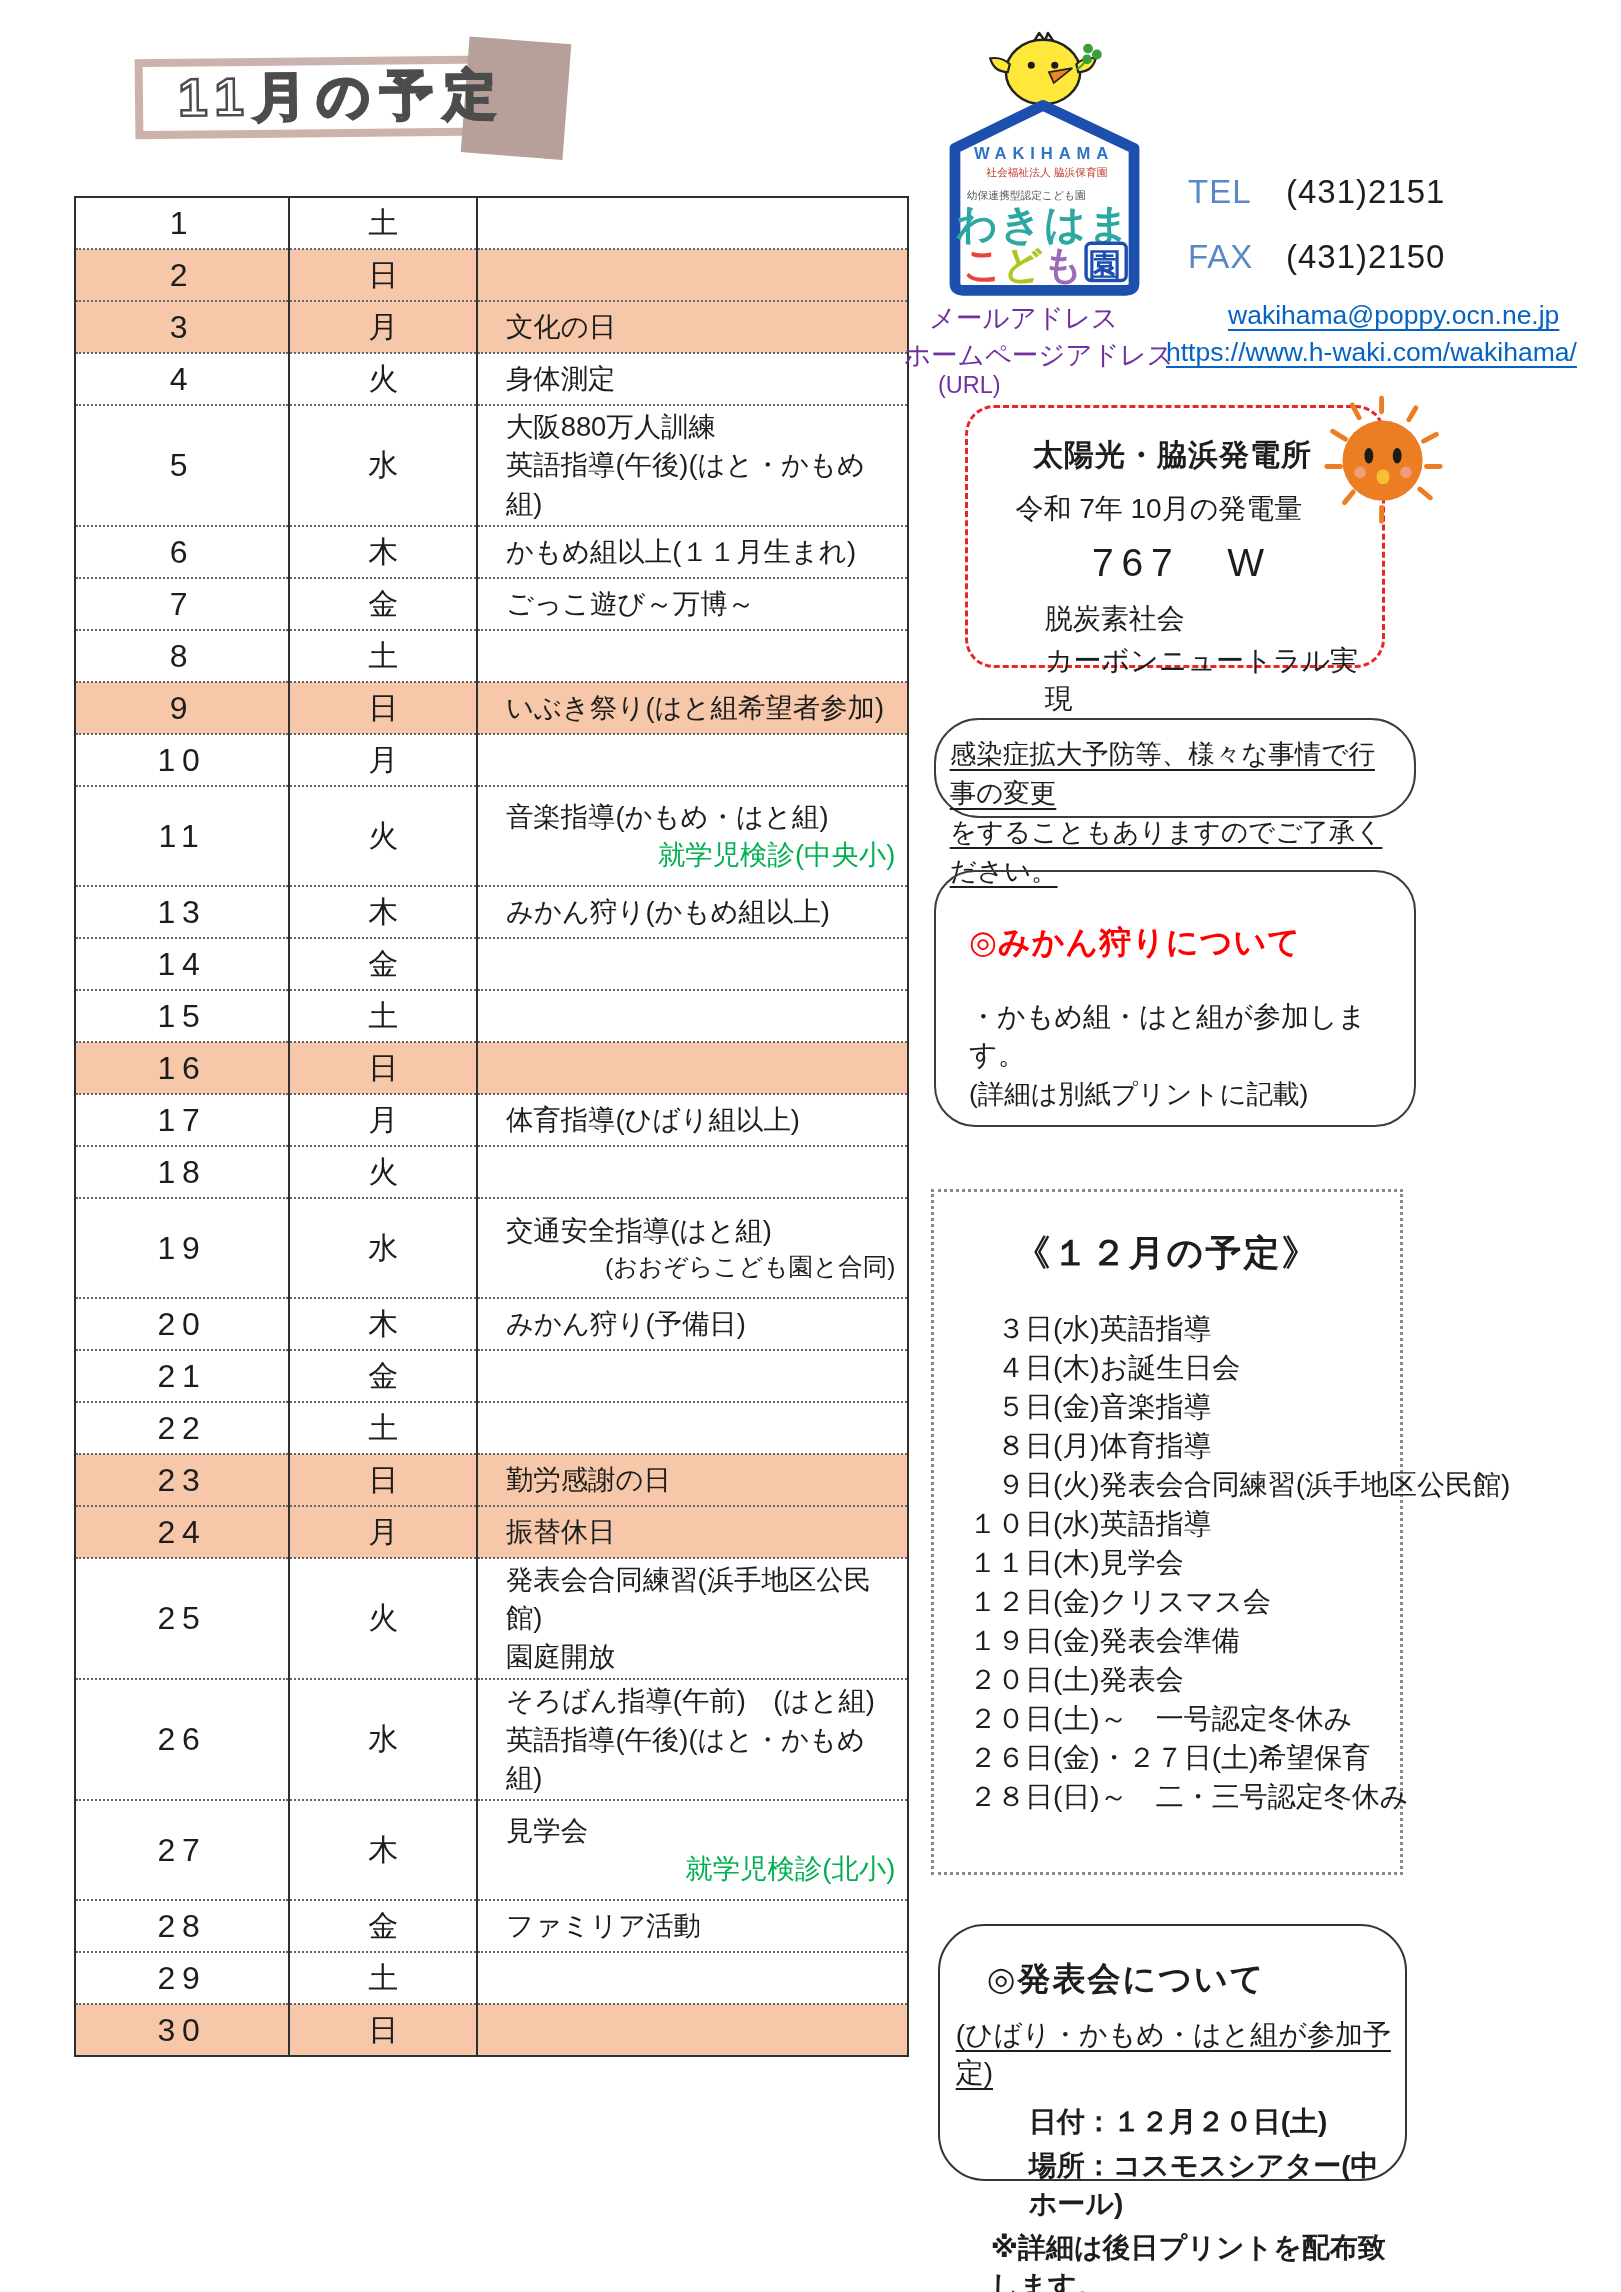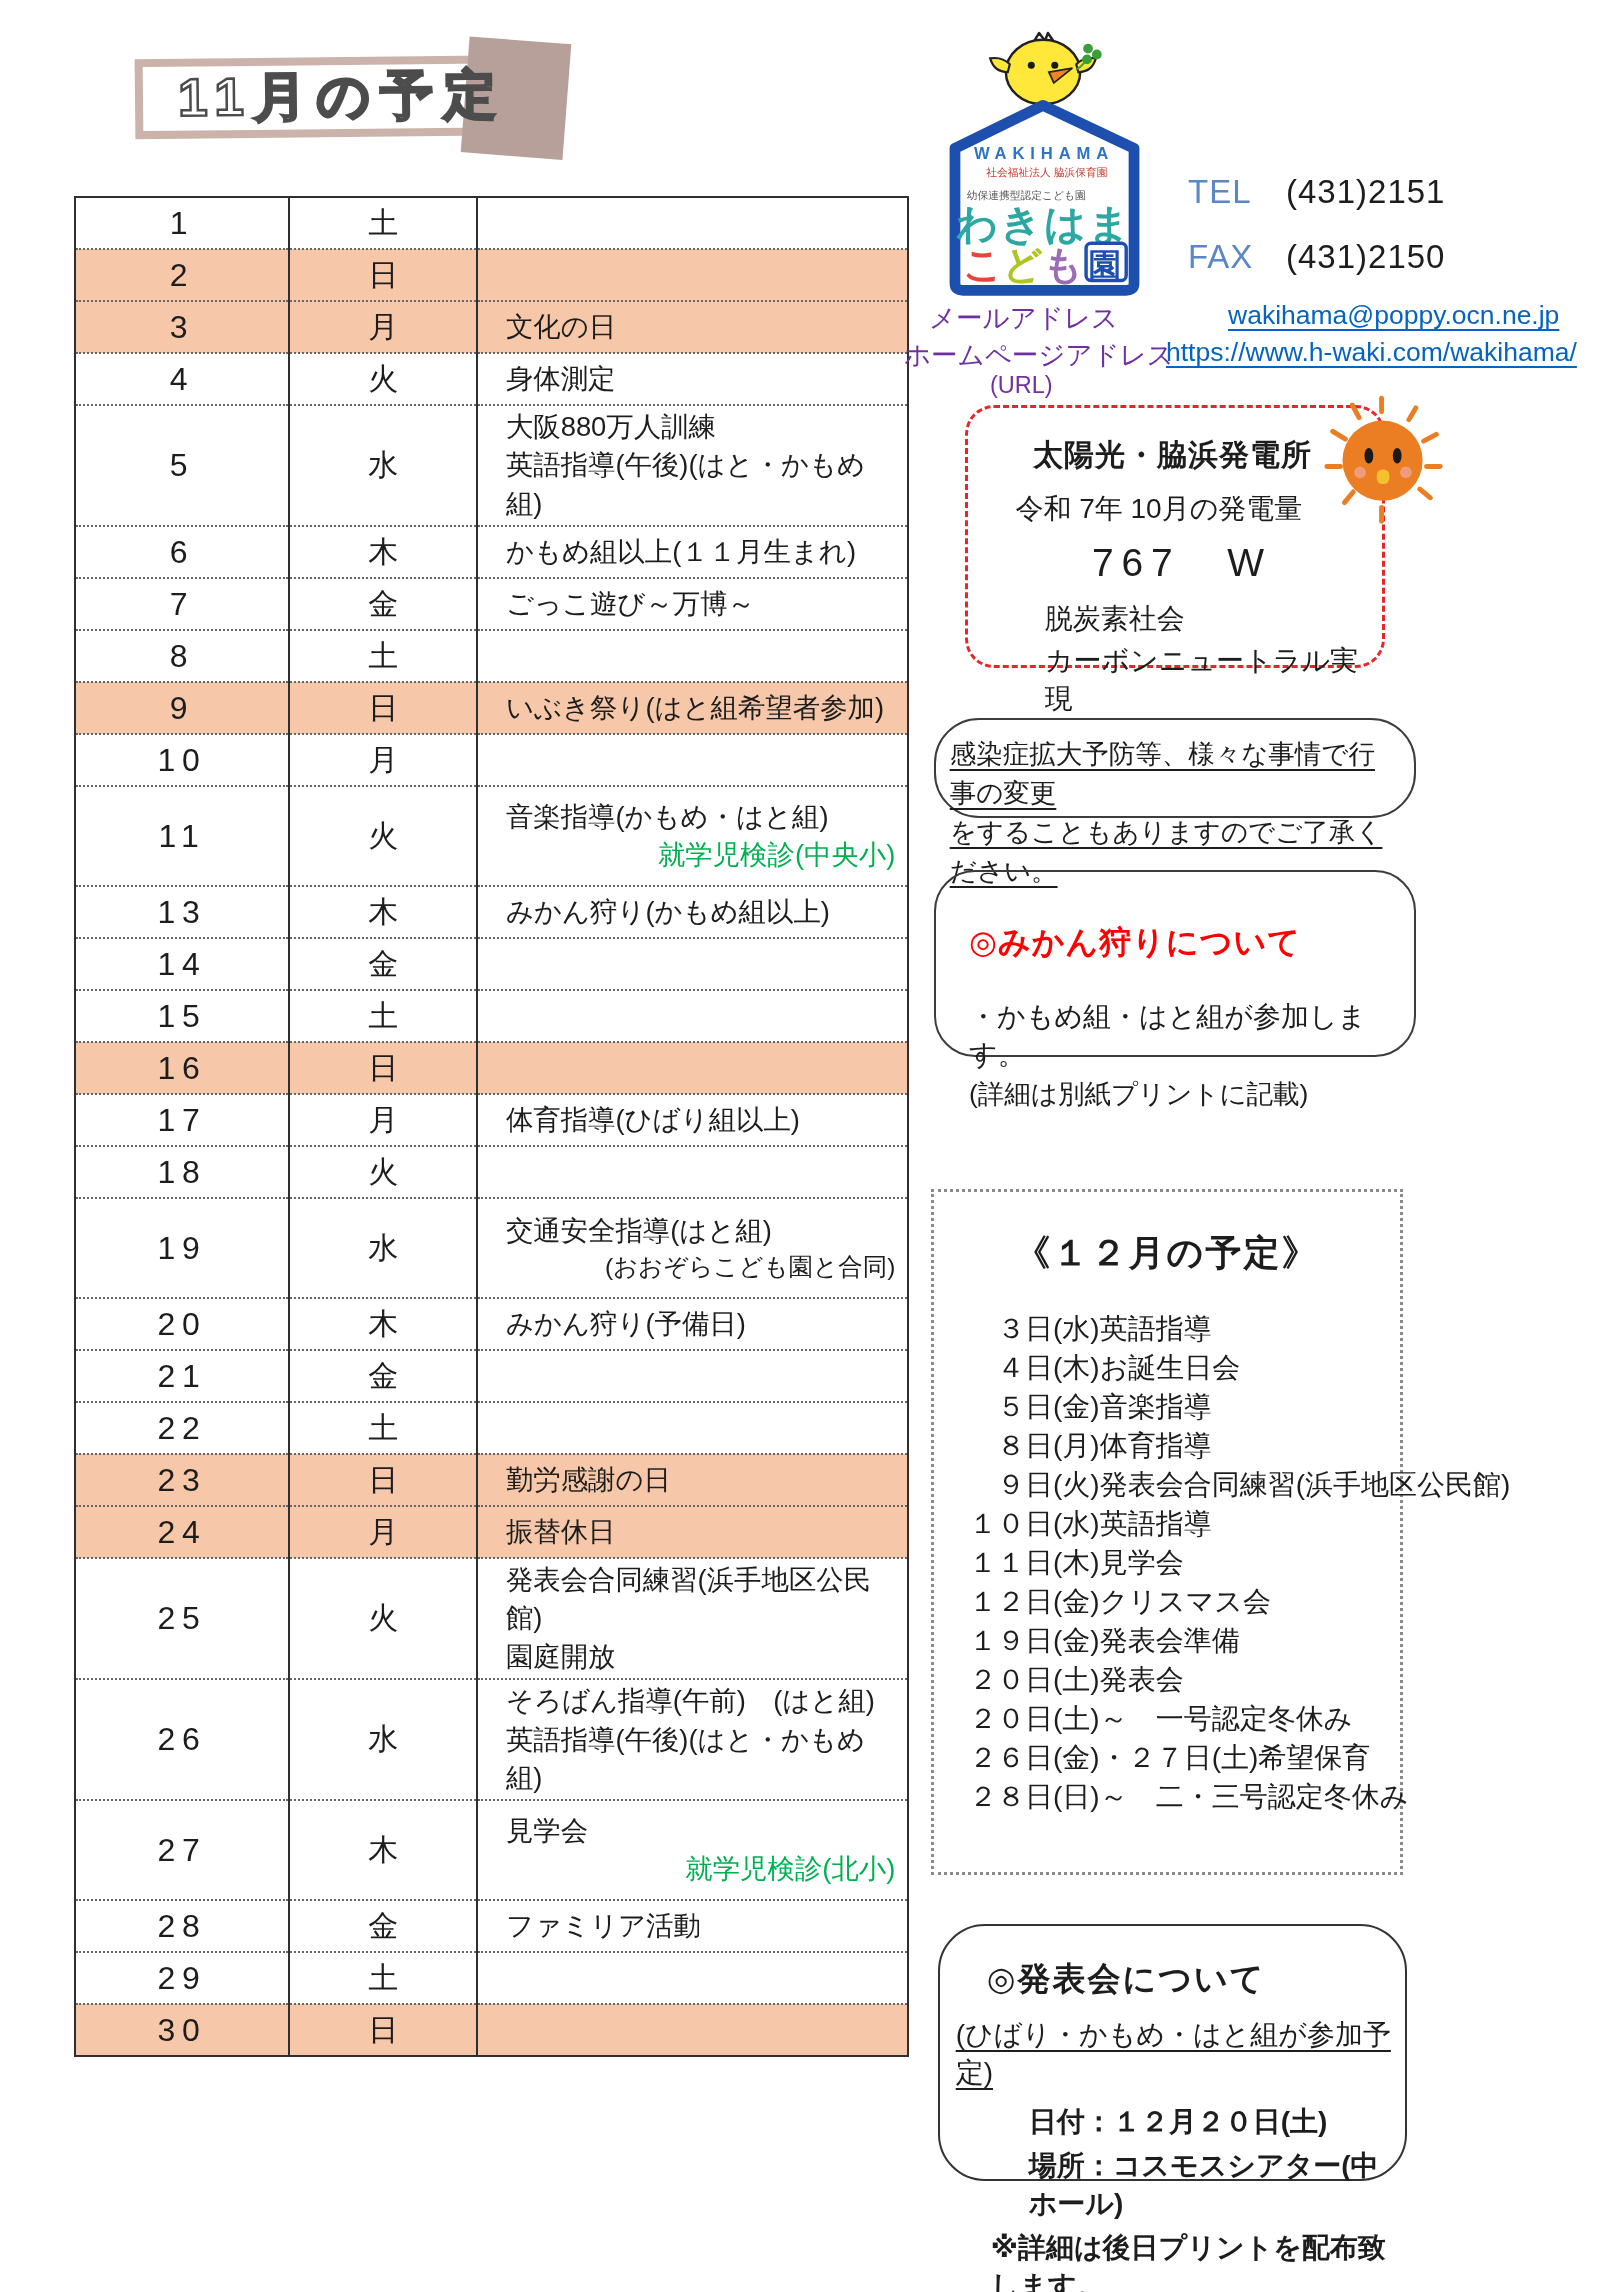--- a/index.html
+++ b/index.html
@@ -39,42 +39,42 @@
   .ev.green{color:var(--green-text);}
   .ev.small{font-size:24.5px;}
 
   
   .logo{position:absolute;left:939px;top:31px;width:211px;height:272px;}
   .telfax{position:absolute;left:1188px;top:159px;font-size:33px;line-height:65px;letter-spacing:1px;}
   .telfax .lbl{color:var(--telfax-blue);display:inline-block;width:98px;}
   .addr-lbl{position:absolute;color:var(--purple-label);font-size:26.5px;}
   .mail-lbl{left:929px;top:300px;}
   .hp-lbl{left:904px;top:337px;}
-  .url-lbl{left:990px;top:372px;font-size:23.5px;}
+  .url-lbl{left:938px;top:372px;font-size:23.5px;}
   .addr-link{position:absolute;color:var(--link-blue);font-size:26.5px;text-decoration:underline;text-underline-offset:4.9px;}
   .mail-link{left:1228px;top:300px;}
   .hp-link{left:1166px;top:337px;}
 
   
   .solar-box{position:absolute;left:965px;top:405px;width:420px;height:263px;
     border:3.9px dashed var(--solar-border-red);border-radius:29px;padding:27.4px 9.8px 0 65px;}
   .solar-l1{font-size:30px;font-weight:bold;letter-spacing:1px;}
   .solar-l2{font-size:28px;margin:13.7px 0 0 -17.6px;}
   .solar-val{font-size:39px;letter-spacing:7.8px;margin:7.8px 0 0 59px;}
   .solar-l3{font-size:28px;margin:9.8px 0 0 11.8px;}
   .solar-l4{font-size:28px;margin:3.9px 0 0 11.8px;}
   .sun{position:absolute;left:1321px;top:390px;width:127px;height:155px;}
 
   
   .notice-box{position:absolute;left:934px;top:718px;width:482px;height:100px;
     border:2.5px solid #3c3c3c;border-radius:45px;padding:14.7px 15.7px 0 13.7px;}
   .notice-box div{font-size:26.5px;line-height:1.48;text-decoration:underline;text-underline-offset:5.9px;}
 
   
-  .mikan-box{position:absolute;left:934px;top:870px;width:482px;height:187px;
+  .mikan-box{position:absolute;left:934px;top:870px;width:482px;height:257px;
     border:2.5px solid #3c3c3c;border-radius:41px;padding:49px 13.7px 0 33px;}
   .mikan-h{color:var(--red-heading);font-size:32px;font-weight:bold;letter-spacing:1px;}
   .mikan-l1{font-size:28px;margin-top:33px;}
   .mikan-l2{font-size:26.5px;margin-top:2px;}
 
   
   .dec-box{position:absolute;left:931px;top:1189px;width:472px;height:686px;
     border:3.9px dotted #8a8a8a;padding-top:37px;}
   .dec-title{text-align:center;font-size:36px;font-weight:bold;letter-spacing:2px;}
   .dec-list{list-style:none;margin-top:31px;padding-left:35px;}

